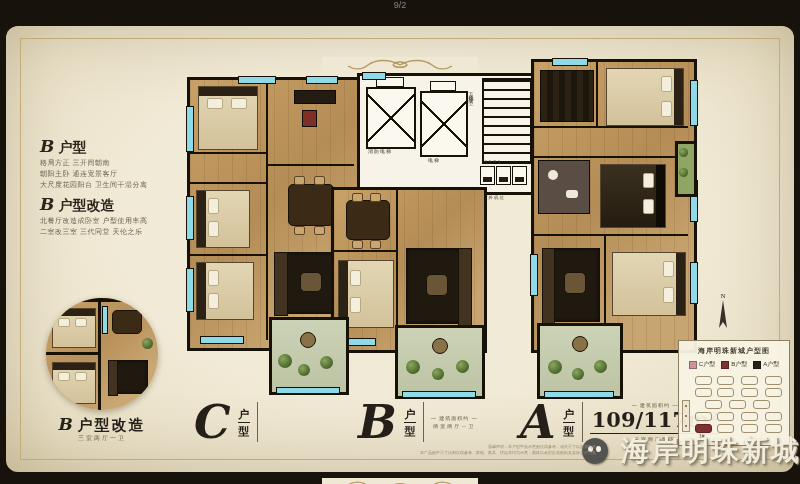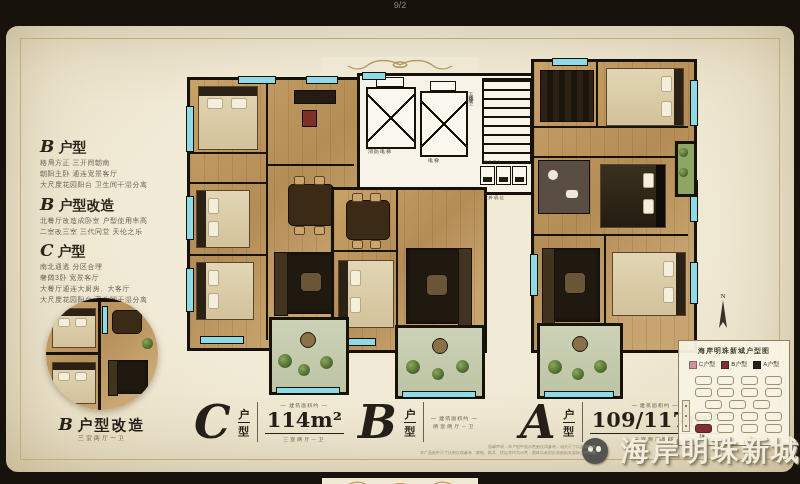--- a/index.html
+++ b/index.html
@@ -121,27 +121,20 @@
       <div class="lp-head"><span class="lp-letter">B</span><span class="lp-title">户型</span></div>
       <div class="lp-line">格局方正 三开间朝南</div>
       <div class="lp-line">朝阳主卧 通连宽景客厅</div>
       <div class="lp-line">大尺度花园阳台 卫生间干湿分离</div>
     </div>
     <div class="lp-section" style="top:168px;">
       <div class="lp-head"><span class="lp-letter">B</span><span class="lp-title">户型改造</span></div>
       <div class="lp-line">北餐厅改造成卧室 户型使用率高</div>
       <div class="lp-line">二室改三室 三代同堂 天伦之乐</div>
     </div>
-    <div class="lp-section" style="top:214px;">
-      <div class="lp-head"><span class="lp-letter">C</span><span class="lp-title">户型</span></div>
-      <div class="lp-line">南北通透 分区合理</div>
-      <div class="lp-line">奢阔3卧 宽景客厅</div>
-      <div class="lp-line">大餐厅通连大厨房、大客厅</div>
-      <div class="lp-line">大尺度花园阳台 卫生间干湿分离</div>
-    </div>
 
     <div id="inset-circle">
       <div class="wall" style="left:0;top:0;width:112px;height:4px;"></div>
       <div class="wall" style="left:52px;top:0;width:3px;height:112px;"></div>
       <div class="wall" style="left:0;top:54px;width:54px;height:3px;"></div>
       <div class="cyan" style="left:56px;top:8px;width:4px;height:26px;"></div>
       <div class="bed" style="left:6px;top:10px;width:42px;height:38px;">
           <div class="hb" style="left:0;top:0;width:100%;height:7px;"></div>
           <div class="pl" style="left:5px;top:9px;width:10px;height:7px;"></div>
           <div class="pl" style="left:22px;top:9px;width:10px;height:7px;"></div>
@@ -302,25 +295,20 @@
     </div>
 
     <div class="unit-tag" style="left:188px;top:368px;">
       <span class="letter">C</span>
       <span class="hx">
           <span>户</span>
           <span class="rule"></span>
           <span>型</span>
         </span>
       <span class="vline"></span>
-      <span class="areacol">
-        <span class="note">— 建筑面积约 —</span>
-        <span class="area">114m²</span>
-        <span class="rooms">三室两厅一卫</span>
-      </span>
     </div>
     <div class="unit-tag" style="left:352px;top:368px;">
       <span class="letter">B</span>
       <span class="hx">
           <span>户</span>
           <span class="rule"></span>
           <span>型</span>
         </span>
       <span class="vline"></span>
       <span class="areacol">

